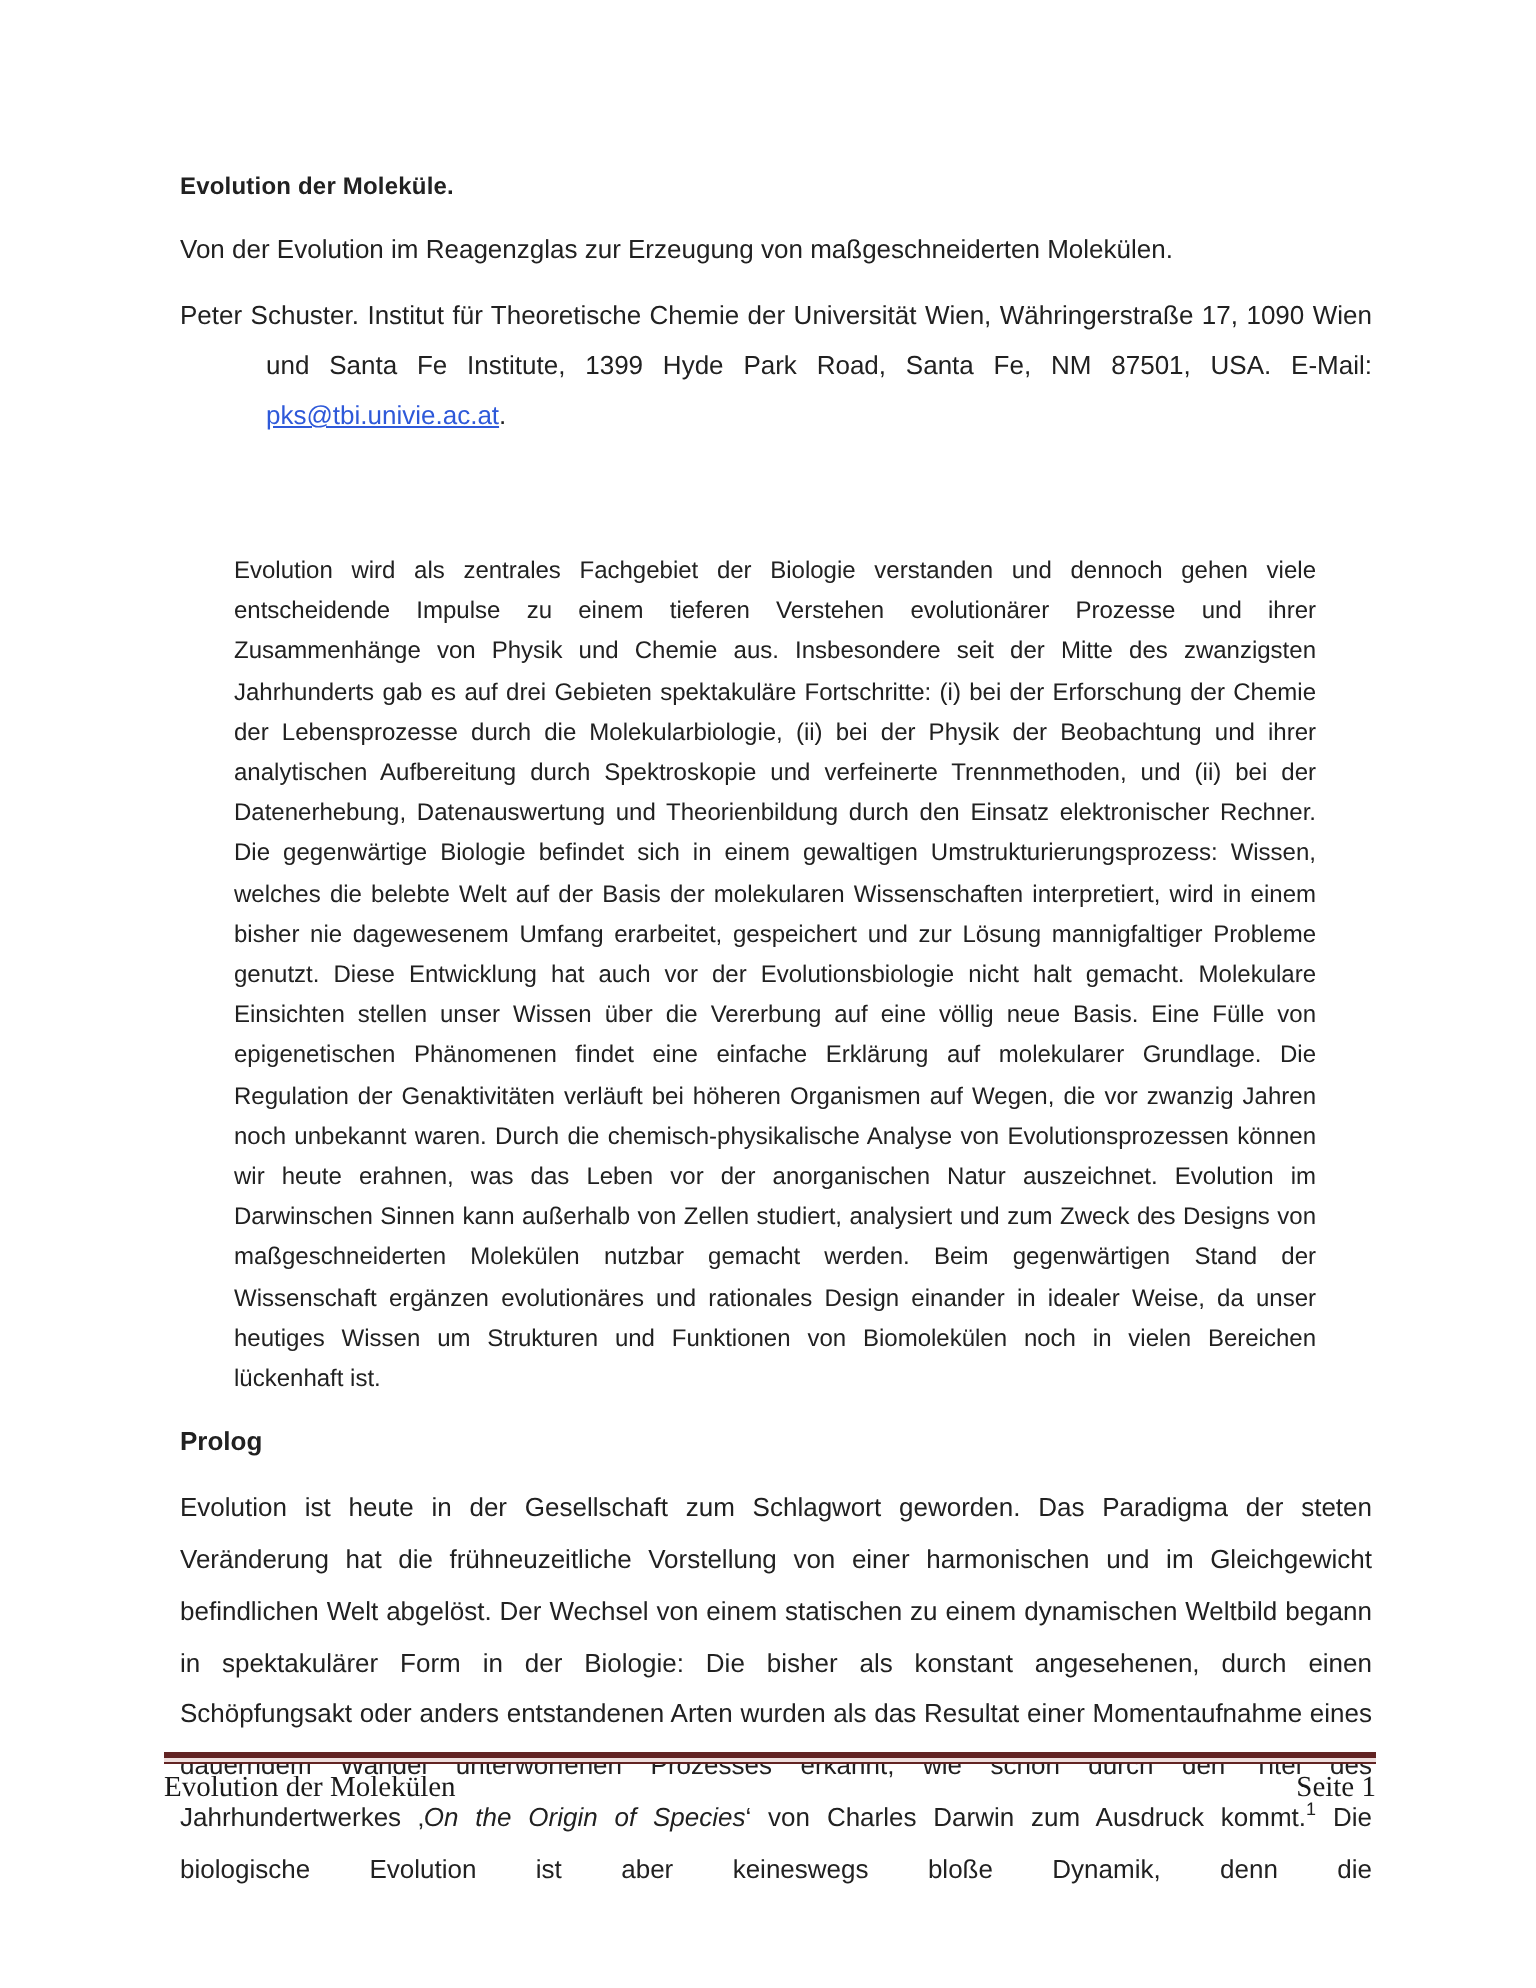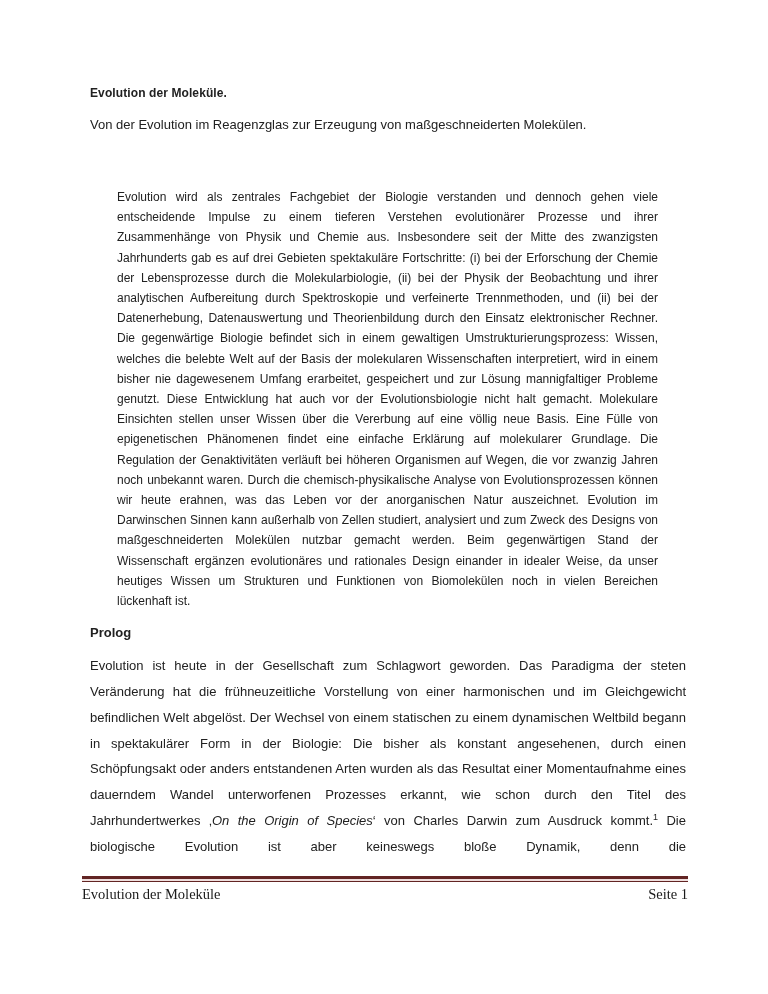--- a/index.html
+++ b/index.html
@@ -63,28 +63,29 @@
 </style>
 </head>
 <body>
 
 <div class="content">
 
   <h1 class="title">Evolution der Moleküle.</h1>
 
   <p class="subtitle">Von der Evolution im Reagenzglas zur Erzeugung von maßgeschneiderten Molekülen.</p>
 
+  <p class="author"><span>Peter Schuster. Institut für Theoretische Chemie der Universität Wien, Währingerstraße 17, 1090 Wien und Santa Fe Institute, 1399 Hyde Park Road, Santa Fe, NM 87501, USA. E-Mail: </span><a class="link">pks@tbi.univie.ac.at</a><span>.</span></p>
 
   <p class="abstract">Evolution wird als zentrales Fachgebiet der Biologie verstanden und dennoch gehen viele entscheidende Impulse zu einem tieferen Verstehen evolutionärer Prozesse und ihrer Zusammenhänge von Physik und Chemie aus. Insbesondere seit der Mitte des zwanzigsten Jahrhunderts gab es auf drei Gebieten spektakuläre Fortschritte: (i) bei der Erforschung der Chemie der Lebensprozesse durch die Molekularbiologie, (ii) bei der Physik der Beobachtung und ihrer analytischen Aufbereitung durch Spektroskopie und verfeinerte Trennmethoden, und (ii) bei der Datenerhebung, Datenauswertung und Theorienbildung durch den Einsatz elektronischer Rechner. Die gegenwärtige Biologie befindet sich in einem gewaltigen Umstrukturierungsprozess: Wissen, welches die belebte Welt auf der Basis der molekularen Wissenschaften interpretiert, wird in einem bisher nie dagewesenem Umfang erarbeitet, gespeichert und zur Lösung mannigfaltiger Probleme genutzt. Diese Entwicklung hat auch vor der Evolutionsbiologie nicht halt gemacht. Molekulare Einsichten stellen unser Wissen über die Vererbung auf eine völlig neue Basis. Eine Fülle von epigenetischen Phänomenen findet eine einfache Erklärung auf molekularer Grundlage. Die Regulation der Genaktivitäten verläuft bei höheren Organismen auf Wegen, die vor zwanzig Jahren noch unbekannt waren. Durch die chemisch-physikalische Analyse von Evolutionsprozessen können wir heute erahnen, was das Leben vor der anorganischen Natur auszeichnet. Evolution im Darwinschen Sinnen kann außerhalb von Zellen studiert, analysiert und zum Zweck des Designs von maßgeschneiderten Molekülen nutzbar gemacht werden. Beim gegenwärtigen Stand der Wissenschaft ergänzen evolutionäres und rationales Design einander in idealer Weise, da unser heutiges Wissen um Strukturen und Funktionen von Biomolekülen noch in vielen Bereichen lückenhaft ist.</p>
 
   <h2 class="prolog-heading">Prolog</h2>
 
   <p class="prolog"><span>Evolution ist heute in der Gesellschaft zum Schlagwort geworden. Das Paradigma der steten Veränderung hat die frühneuzeitliche Vorstellung von einer harmonischen und im Gleichgewicht befindlichen Welt abgelöst. Der Wechsel von einem statischen zu einem dynamischen Weltbild begann in spektakulärer Form in der Biologie: Die bisher als konstant angesehenen, durch einen Schöpfungsakt oder anders entstandenen Arten wurden als das Resultat einer Momentaufnahme eines dauerndem Wandel unterworfenen Prozesses erkannt, wie schon durch den Titel des Jahrhundertwerkes ‚</span><span class="book-title">On the Origin of Species</span><span>‘ von Charles Darwin zum Ausdruck kommt.</span><sup class="fnref">1</sup><span> Die biologische Evolution ist aber keineswegs bloße Dynamik, denn die</span></p>
 
 </div>
 
 <div class="footer">
   <div class="footer-rule"></div>
   <div class="footer-row">
-    <span>Evolution der Moleküle</span>
+    <span>Evolution der Molekülen</span>
     <span>Seite 1</span>
   </div>
 </div>
 
 </body></html>

